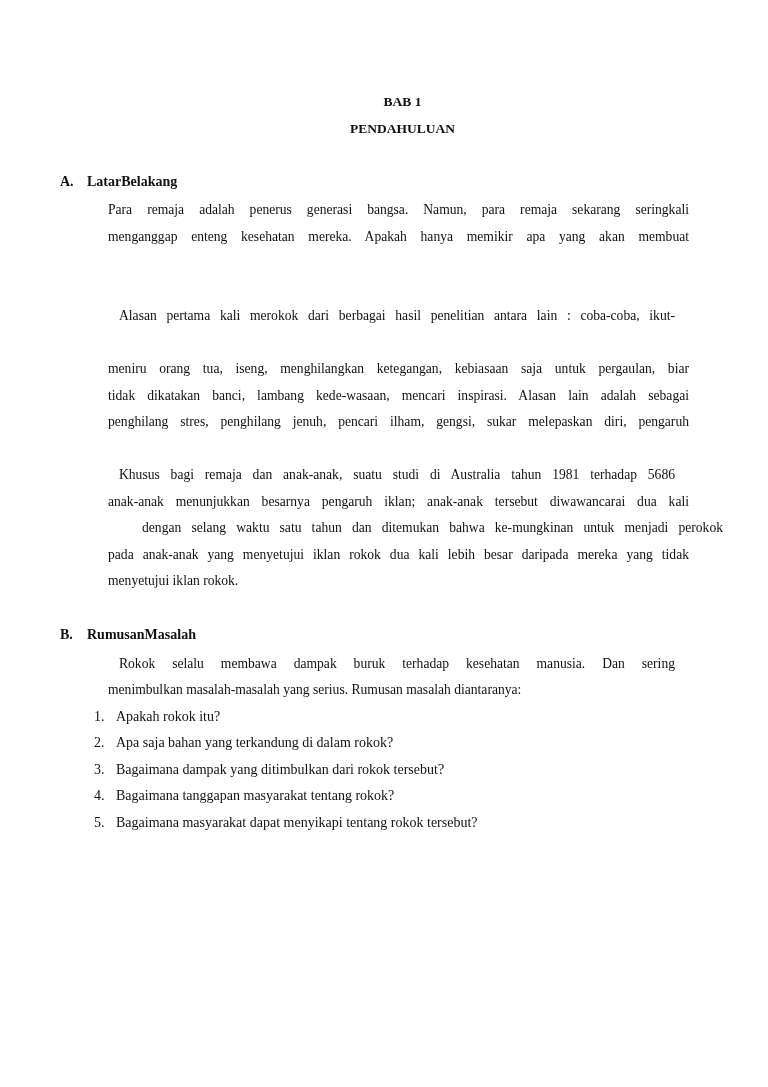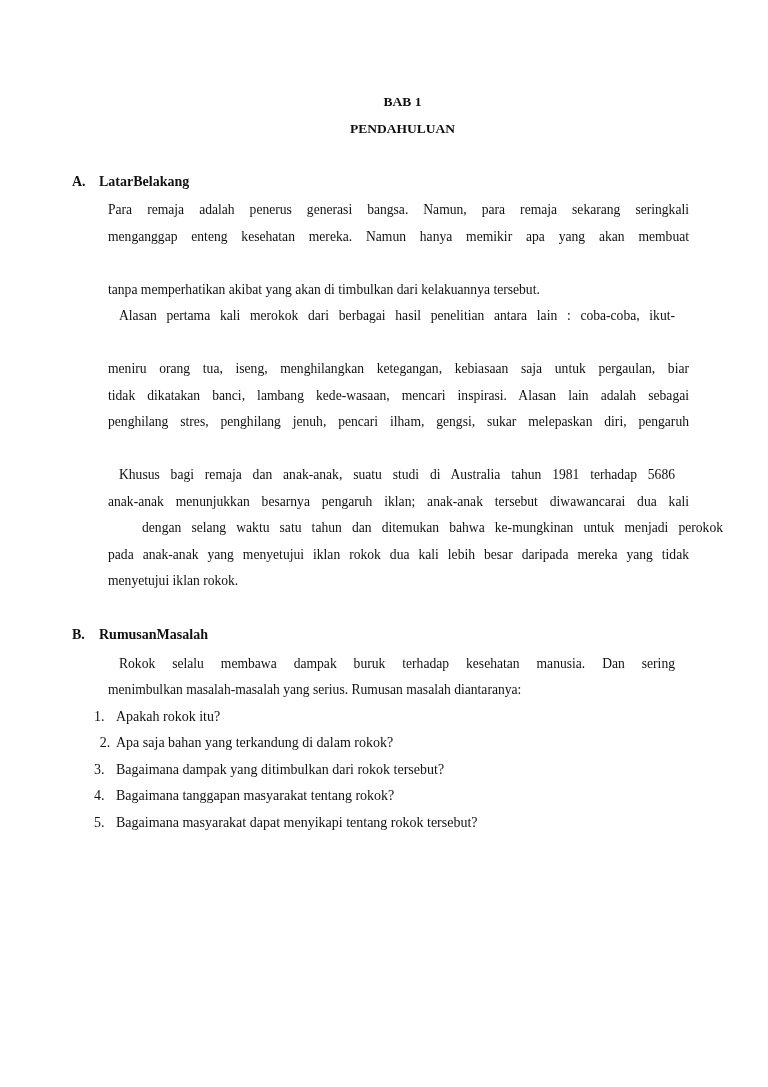--- a/index.html
+++ b/index.html
@@ -3,21 +3,21 @@
 <meta charset="utf-8">
 <style>
   html, body { margin: 0; padding: 0; background: #ffffff; }
   body { width: 768px; height: 1087px; position: relative; overflow: hidden;
          font-family: "Liberation Serif", "DejaVu Serif", serif; color: #111; }
   .page { position: absolute; left: 0; top: 0; width: 620px; height: 1087px; background: #fff; }
   .title { position: absolute; left: 0; width: 768px; padding-left: 37px; box-sizing: border-box;
            text-align: center; font-weight: bold; font-size: 13.5px; }
   .title.t1 { top: 94px; }
   .title.t2 { top: 121px; }
-  .heading { position: absolute; left: 72px; font-weight: bold; font-size: 14px; }
+  .heading { position: absolute; left: 60px; font-weight: bold; font-size: 14px; }
   .heading .num { display: inline-block; width: 27px; }
   .line { position: absolute; left: 108px; width: 581px; font-size: 13.6px; line-height: 17px;
           text-align: justify; text-align-last: justify; white-space: nowrap; }
   .line.last { text-align-last: left; }
   .line.indent { left: 119px; width: 556px; }
   .line span.j { display: block; white-space: normal; text-align: justify; text-align-last: justify; }
   .line.last span.j { text-align-last: left; }
   .li { position: absolute; left: 94px; font-size: 14px; line-height: 17px; white-space: nowrap; }
   .li .n { display: inline-block; width: 22px; }
 </style>
@@ -30,24 +30,21 @@
   <div class="title t2">PENDAHULUAN</div>
 
   <div class="heading" style="top:174px;">
     <span class="num">A.</span><span>LatarBelakang</span>
   </div>
 
   <div class="line" style="top:201px;">
       <span class="j">Para remaja adalah penerus generasi bangsa. Namun, para remaja sekarang seringkali</span>
     </div>
   <div class="line" style="top:228px;">
-      <span class="j">menganggap enteng kesehatan mereka. Namun hanya memikir apa yang akan membuat</span>
-    </div>
-  <div class="line last" style="top:281px;">
-      <span class="j">tanpa memperhatikan akibat yang akan di timbulkan dari kelakuannya tersebut.</span>
+      <span class="j">menganggap enteng kesehatan mereka. Apakah hanya memikir apa yang akan membuat</span>
     </div>
 
   <div class="line indent" style="top:307px;">
       <span class="j">Alasan pertama kali merokok dari berbagai hasil penelitian antara lain : coba-coba, ikut-</span>
     </div>
   <div class="line" style="top:360px;">
       <span class="j">meniru orang tua, iseng, menghilangkan ketegangan, kebiasaan saja untuk pergaulan, biar</span>
     </div>
   <div class="line" style="top:387px;">
       <span class="j">tidak dikatakan banci, lambang kede-wasaan, mencari inspirasi. Alasan lain adalah sebagai</span>
@@ -79,21 +76,21 @@
   <div class="line indent" style="top:655px;">
       <span class="j">Rokok selalu membawa dampak buruk terhadap kesehatan manusia. Dan sering</span>
     </div>
   <div class="line last" style="top:681px;">
       <span class="j">menimbulkan masalah-masalah yang serius. Rumusan masalah diantaranya:</span>
     </div>
 
   <div class="li" style="top:708px;">
     <span class="n">1.</span><span>Apakah rokok itu?</span>
   </div>
-  <div class="li" style="top:734px;text-align:center;">
+  <div class="li" style="top:734px;">
     <span class="n">2.</span><span>Apa saja bahan yang terkandung di dalam rokok?</span>
   </div>
   <div class="li" style="top:761px;">
     <span class="n">3.</span><span>Bagaimana dampak yang ditimbulkan dari rokok tersebut?</span>
   </div>
   <div class="li" style="top:787px;">
     <span class="n">4.</span><span>Bagaimana tanggapan masyarakat tentang rokok?</span>
   </div>
   <div class="li" style="top:814px;">
     <span class="n">5.</span><span>Bagaimana masyarakat dapat menyikapi tentang rokok tersebut?</span>

